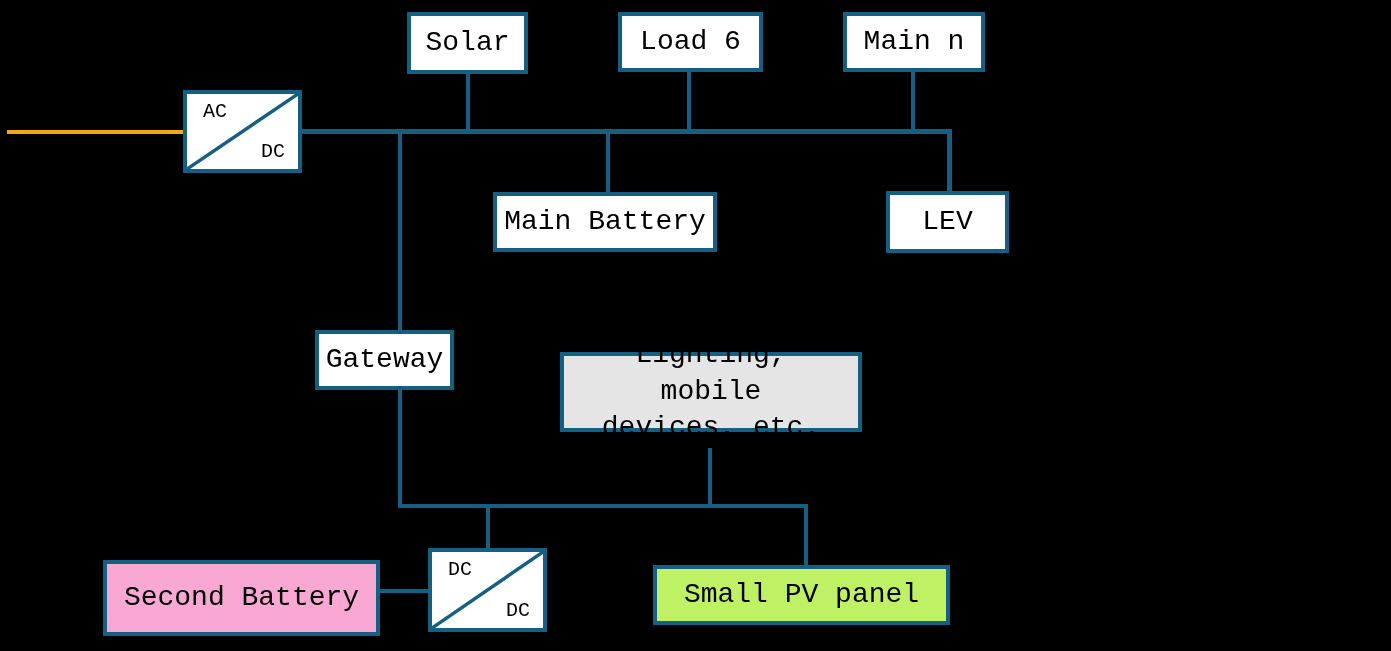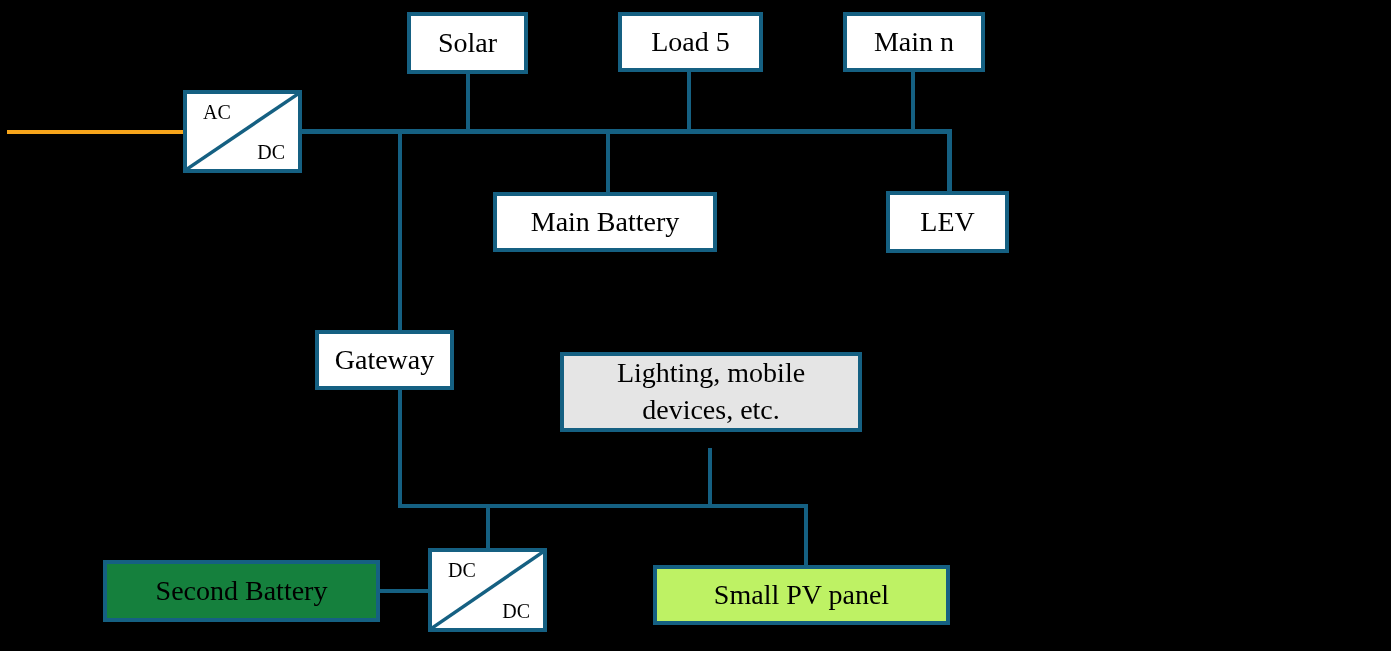--- a/index.html
+++ b/index.html
@@ -5,21 +5,21 @@
   html, body {
     margin: 0;
     padding: 0;
     background: #000000;
   }
   #canvas {
     position: relative;
     width: 1391px;
     height: 651px;
     overflow: hidden;
-    font-family: Liberation Serif, serif;
+    font-family: Liberation Mono, monospace;
   }
   .connector {
     position: absolute;
   }
   .node {
     position: absolute;
     box-sizing: border-box;
     background: #FFFFFF;
     border: 4px solid #156082;
     display: flex;
@@ -73,21 +73,21 @@
     <div class="connector" style="left: 398px; top: 388px; width: 4px; height: 120px; background: rgb(21, 96, 130);"></div>
     <div class="connector" style="left: 398px; top: 504px; width: 410px; height: 4px; background: rgb(21, 96, 130);"></div>
     <div class="connector" style="left: 486px; top: 506px; width: 4px; height: 44px; background: rgb(21, 96, 130);"></div>
     <div class="connector" style="left: 708px; top: 448px; width: 4px; height: 58px; background: rgb(21, 96, 130);"></div>
     <div class="connector" style="left: 804px; top: 506px; width: 4px; height: 61px; background: rgb(21, 96, 130);"></div>
     <div class="connector" style="left: 378px; top: 589px; width: 52px; height: 4px; background: rgb(21, 96, 130);"></div>
     <div class="node" style="left: 407px; top: 12px; width: 121px; height: 62px; background: rgb(255, 255, 255); border-color: rgb(21, 96, 130); color: rgb(0, 0, 0);">
       <span class="label">Solar</span>
     </div>
     <div class="node" style="left: 618px; top: 12px; width: 145px; height: 60px; background: rgb(255, 255, 255); border-color: rgb(21, 96, 130); color: rgb(0, 0, 0);">
-      <span class="label">Load 5</span>
+      <span class="label">Load 6</span>
     </div>
     <div class="node" style="left: 843px; top: 12px; width: 142px; height: 60px; background: rgb(255, 255, 255); border-color: rgb(21, 96, 130); color: rgb(0, 0, 0);">
       <span class="label">Main n</span>
     </div>
     <div class="node converter" style="left: 183px; top: 90px; width: 119px; height: 83px; background: rgb(255, 255, 255); border-color: rgb(21, 96, 130); color: rgb(0, 0, 0);">
       <svg>
         <line x1="0%" y1="100%" x2="100%" y2="0%" stroke="#156082" stroke-width="3.5"></line>
       </svg>
       <span class="corner top-left">AC</span>
       <span class="corner bottom-right">DC</span>
@@ -97,21 +97,21 @@
     </div>
     <div class="node" style="left: 886px; top: 191px; width: 123px; height: 62px; background: rgb(255, 255, 255); border-color: rgb(21, 96, 130); color: rgb(0, 0, 0);">
       <span class="label">LEV</span>
     </div>
     <div class="node" style="left: 315px; top: 330px; width: 139px; height: 60px; background: rgb(255, 255, 255); border-color: rgb(21, 96, 130); color: rgb(0, 0, 0);">
       <span class="label">Gateway</span>
     </div>
     <div class="node" style="left: 560px; top: 352px; width: 302px; height: 80px; background: #e5e5e5; border-color: rgb(21, 96, 130); color: rgb(0, 0, 0);">
       <span class="label">Lighting, mobile devices, etc.</span>
     </div>
-    <div class="node" style="left: 103px; top: 560px; width: 277px; height: 62px; background: #15803d; border-color: rgb(21, 96, 130); color: rgb(0, 0, 0);">
+    <div class="node" style="left: 103px; top: 560px; width: 277px; height: 76px; background: #f9a8d4; border-color: rgb(21, 96, 130); color: rgb(0, 0, 0);">
       <span class="label">Second Battery</span>
     </div>
     <div class="node converter" style="left: 428px; top: 548px; width: 119px; height: 84px; background: rgb(255, 255, 255); border-color: rgb(21, 96, 130); color: rgb(0, 0, 0);">
       <svg>
         <line x1="0%" y1="100%" x2="100%" y2="0%" stroke="#156082" stroke-width="3.5"></line>
       </svg>
       <span class="corner top-left">DC</span>
       <span class="corner bottom-right">DC</span>
     </div>
     <div class="node" style="left: 653px; top: 565px; width: 297px; height: 60px; background: #bef264; border-color: rgb(21, 96, 130); color: rgb(0, 0, 0);">

